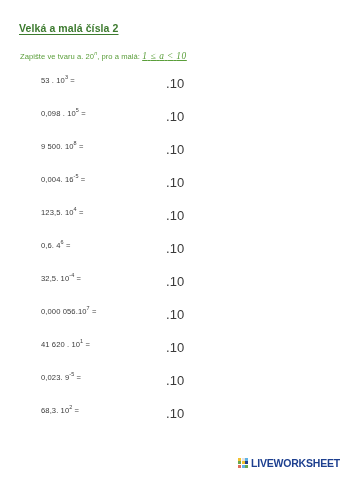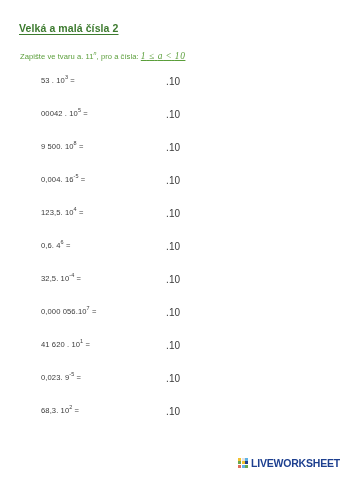--- a/index.html
+++ b/index.html
@@ -86,21 +86,21 @@
   .problem-expression sup {
     font-size: 72%;
     vertical-align: super;
     line-height: 0;
   }
 
   .problem-answer {
     position: absolute;
     left: 166px;
     top: 0;
-    font-size: 10px;
+    font-size: 13px;
     color: #3a3a3a;
     white-space: nowrap;
     letter-spacing: 0.1px;
   }
 
   .footer-logo {
     position: absolute;
     left: 238px;
     top: 457px;
     display: flex;
@@ -125,39 +125,39 @@
   }
 </style>
 </head>
 <body>
 
 <div class="page">
 
   <div class="worksheet-title" style="color: rgb(60, 122, 46);">Velká a malá čísla 2</div>
 
   <div class="worksheet-instruction" style="color: rgb(90, 158, 58);">
-    <span>Zapište ve tvaru a. 11</span><sup>n</sup><span>, pro a čísla:</span>
+    <span>Zapište ve tvaru a. 20</span><sup>n</sup><span>, pro a malá:</span>
     <span class="mathy">
       <span>1</span>
       <span class="op">≤</span>
       <span>a</span>
       <span class="op">&lt;</span>
       <span>10</span>
     </span>
   </div>
 
   <div class="problems">
 
     <div class="problem-row">
       <div class="problem-expression"><span>53 . 10</span><sup>3</sup><span> =</span></div>
       <div class="problem-answer">.10</div>
     </div>
 
     <div class="problem-row">
-      <div class="problem-expression"><span>00042 . 10</span><sup>5</sup><span> =</span></div>
+      <div class="problem-expression"><span>0,098 . 10</span><sup>5</sup><span> =</span></div>
       <div class="problem-answer">.10</div>
     </div>
 
     <div class="problem-row">
       <div class="problem-expression"><span>9 500. 10</span><sup>8</sup><span> =</span></div>
       <div class="problem-answer">.10</div>
     </div>
 
     <div class="problem-row">
       <div class="problem-expression"><span>0,004. 16</span><sup>-5</sup><span> =</span></div>

